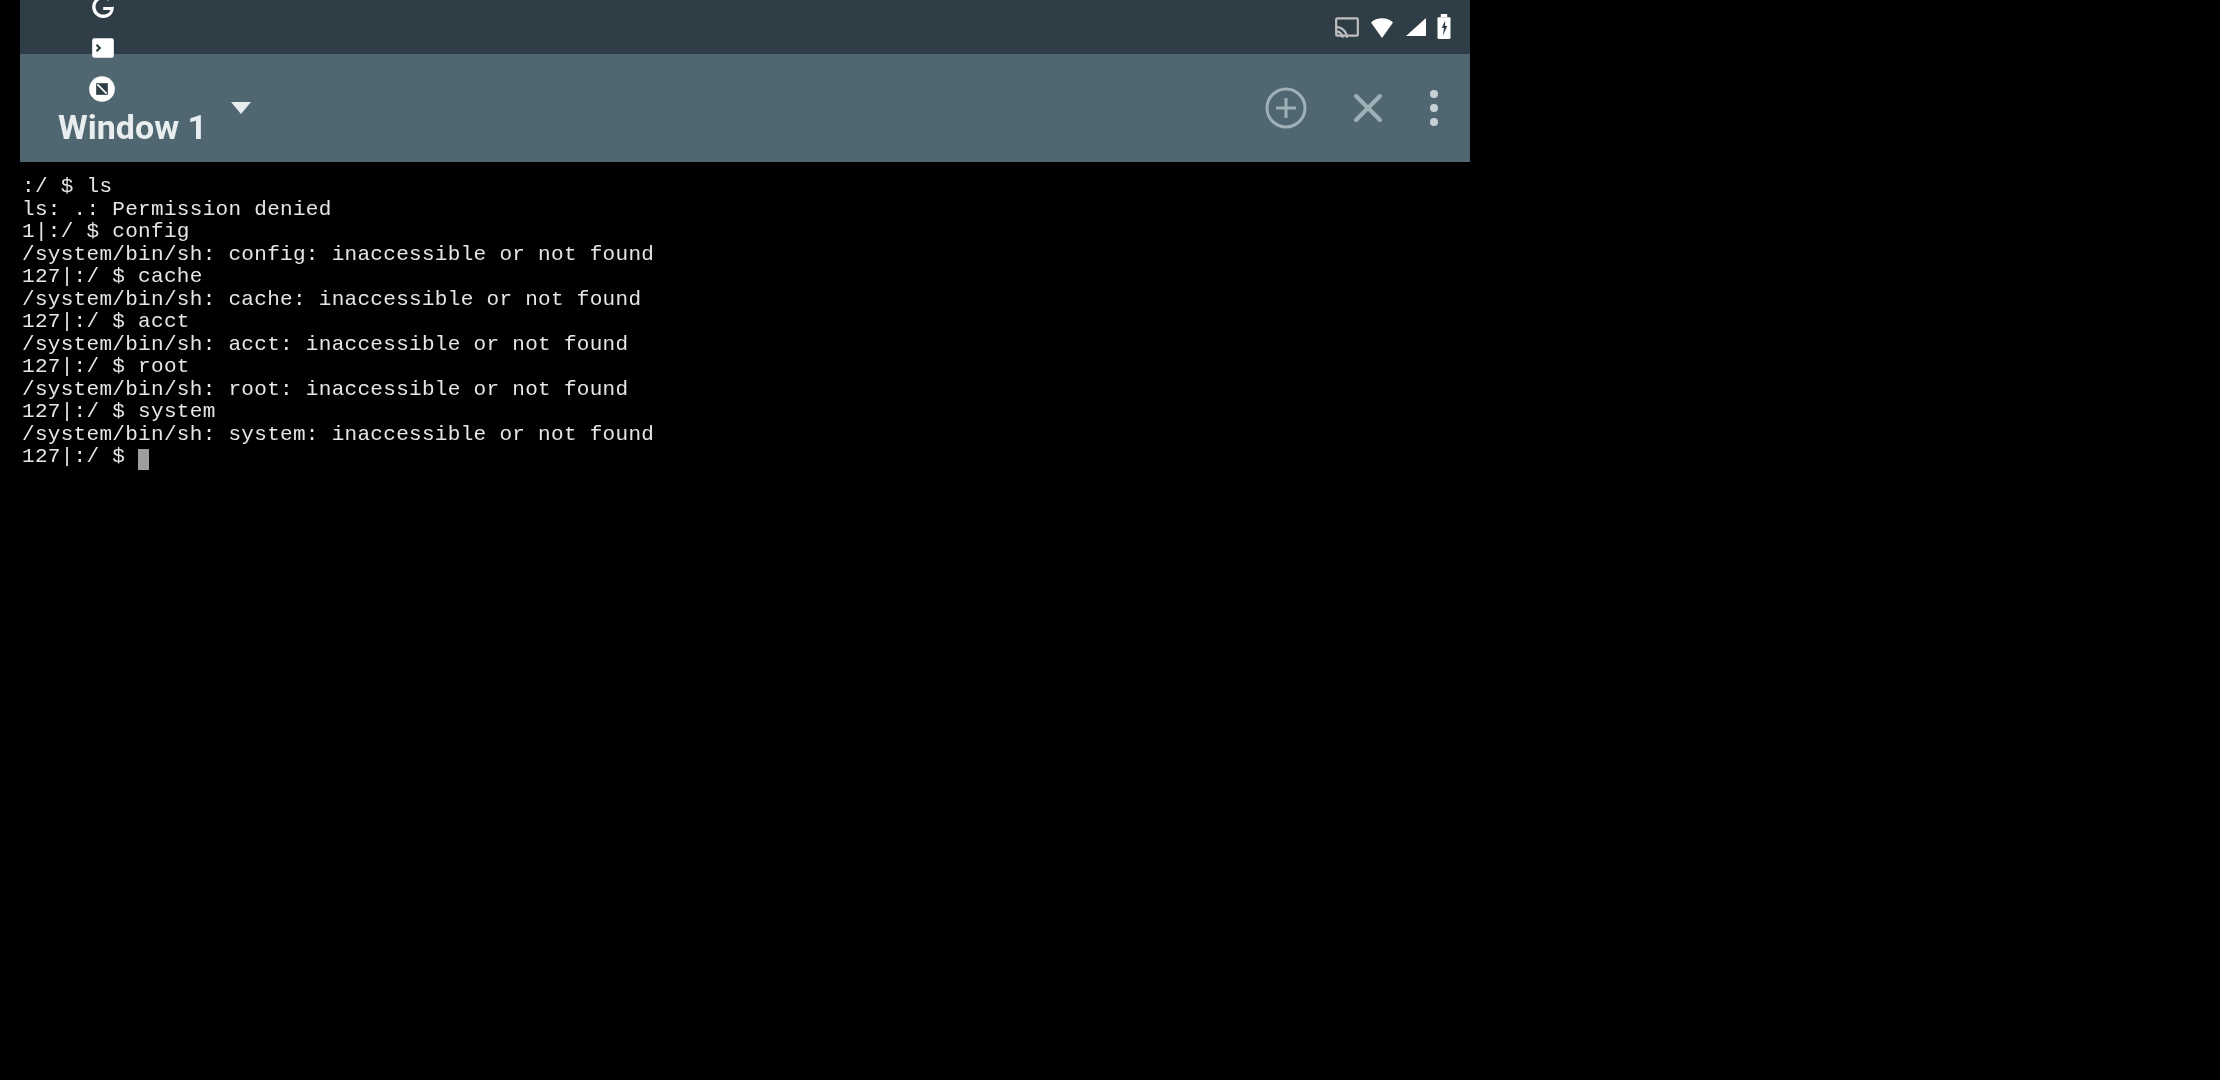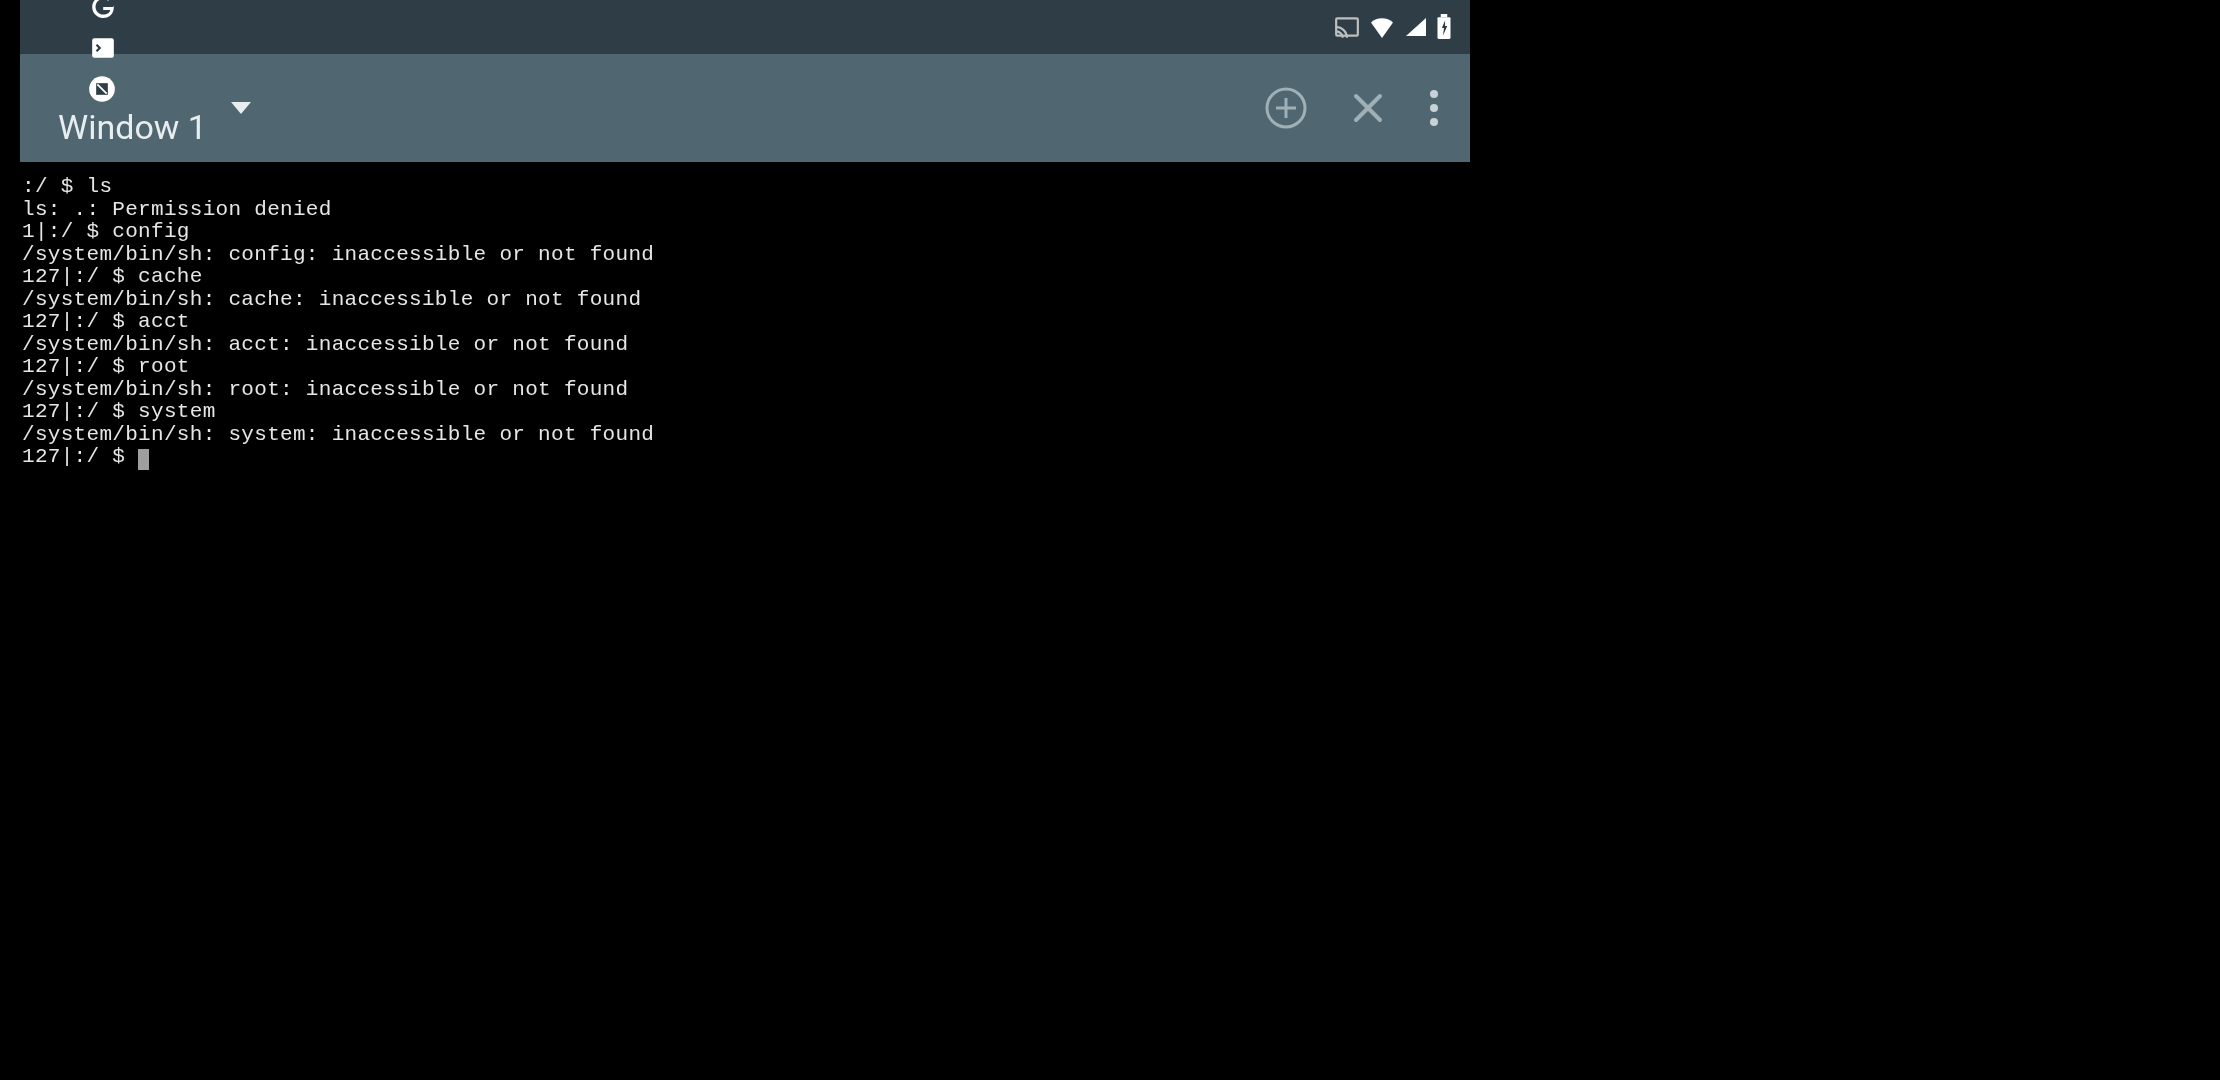--- a/index.html
+++ b/index.html
@@ -62,21 +62,21 @@
     }
     .window-selector {
       display: flex;
       align-items: center;
       gap: 24px;
       color: #e8edef;
       cursor: pointer;
     }
     .window-title {
       font-size: 34px;
-      font-weight: 400;
+      font-weight: 700;
       margin-top: 37px;
     }
     .triangle-down {
       width: 0;
       height: 0;
       border-left: 10px solid transparent;
       border-right: 10px solid transparent;
       border-top: 12px solid #e8edef;
     }
     .app-bar-actions {

